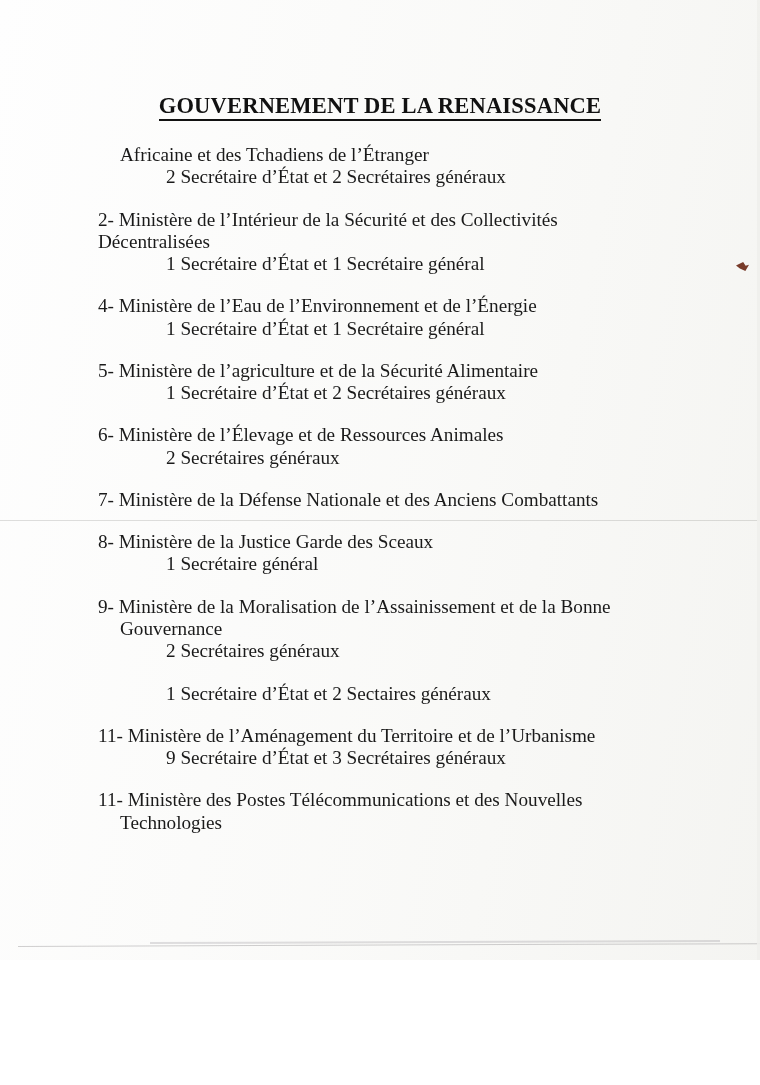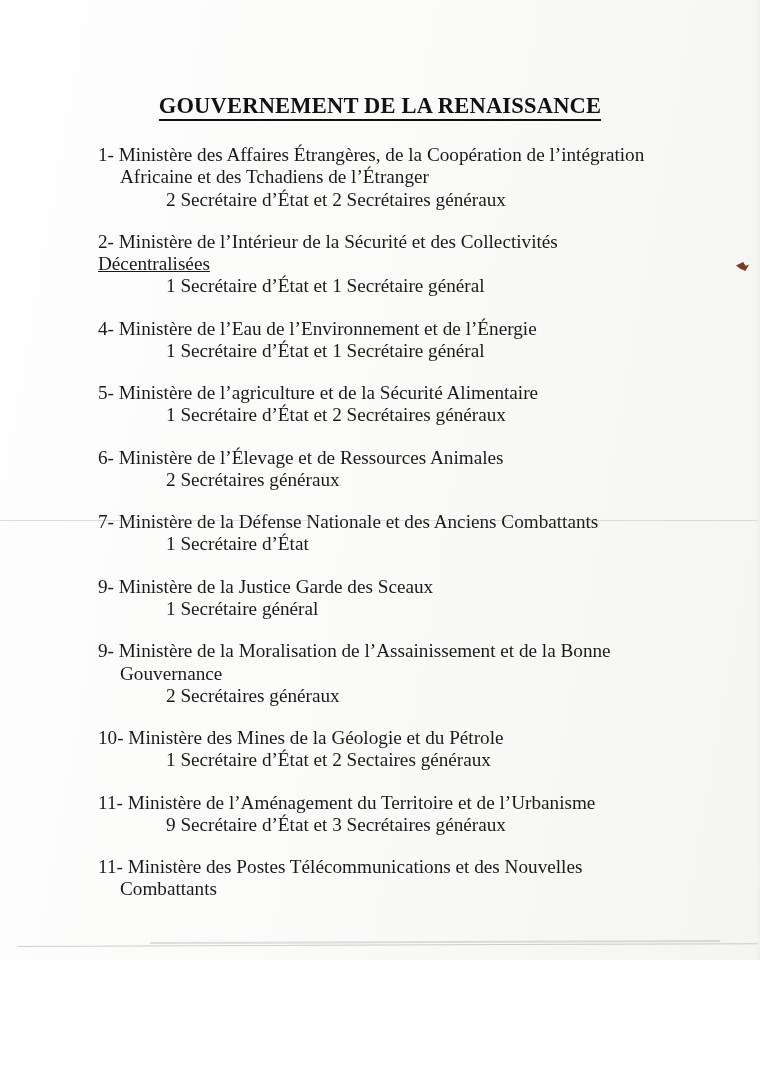--- a/index.html
+++ b/index.html
@@ -109,21 +109,20 @@
   }
   .m-head {
     white-space: pre-wrap;
   }
   .m-cont {
     padding-left: 22px;
     white-space: pre-wrap;
   }
   .m-cont.flush {
     padding-left: 0;
-    text-decoration: underline;
   }
   .m-sub {
     padding-left: 68px;
     white-space: pre-wrap;
   }
   
   .ministry.first .m-head {
     text-indent: 0;
   }
 </style>
@@ -131,21 +130,20 @@
 <body>
 
 <div class="page">
 
   <div class="paper-tint"></div>
 
   <h1 class="doc-title"><span>GOUVERNEMENT DE LA RENAISSANCE</span></h1>
 
   <div class="ministry-list">
       <div class="ministry first">
-        <div class="m-head">1- Ministère des Affaires Étrangères, de la Coopération de l’intégration</div>
         <div class="m-cont">Africaine et des Tchadiens de l’Étranger</div>
         <div class="m-sub">2 Secrétaire d’État et 2 Secrétaires généraux</div>
       </div>
       <div class="ministry">
         <div class="m-head">2- Ministère de l’Intérieur de la Sécurité et des Collectivités</div>
         <div class="m-cont flush">Décentralisées</div>
         <div class="m-sub">1 Secrétaire d’État et 1 Secrétaire général</div>
       </div>
       <div class="ministry">
         <div class="m-head">4- Ministère de l’Eau de l’Environnement et de l’Énergie</div>
@@ -154,42 +152,40 @@
       <div class="ministry">
         <div class="m-head">5- Ministère de l’agriculture et de la Sécurité Alimentaire</div>
         <div class="m-sub">1 Secrétaire d’État et 2 Secrétaires généraux</div>
       </div>
       <div class="ministry">
         <div class="m-head">6- Ministère de l’Élevage et de Ressources Animales</div>
         <div class="m-sub">2 Secrétaires généraux</div>
       </div>
       <div class="ministry">
         <div class="m-head">7- Ministère de la Défense Nationale et des Anciens Combattants</div>
-        <div class="m-sub">1 Secrétaire d’État</div>
       </div>
       <div class="ministry">
-        <div class="m-head">9- Ministère de la Justice Garde des Sceaux</div>
+        <div class="m-head">8- Ministère de la Justice Garde des Sceaux</div>
         <div class="m-sub">1 Secrétaire général</div>
       </div>
       <div class="ministry">
         <div class="m-head">9- Ministère de la Moralisation de l’Assainissement et de la Bonne</div>
         <div class="m-cont">Gouvernance</div>
         <div class="m-sub">2 Secrétaires généraux</div>
       </div>
       <div class="ministry">
-        <div class="m-head">10- Ministère des Mines de la Géologie et du Pétrole</div>
         <div class="m-sub">1 Secrétaire d’État et 2 Sectaires généraux</div>
       </div>
       <div class="ministry">
         <div class="m-head">11- Ministère de l’Aménagement du Territoire et de l’Urbanisme</div>
         <div class="m-sub">9 Secrétaire d’État et 3 Secrétaires généraux</div>
       </div>
       <div class="ministry">
         <div class="m-head">11- Ministère des Postes Télécommunications et des Nouvelles</div>
-        <div class="m-cont">Combattants</div>
+        <div class="m-cont">Technologies</div>
       </div>
     </div>
 
   <div class="scan-line-mid"></div>
   <div class="scan-line-bottom2"></div>
   <div class="scan-line-bottom"></div>
   <div class="scan-edge-right"></div>
   <div class="margin-mark"></div>
 
 </div>

